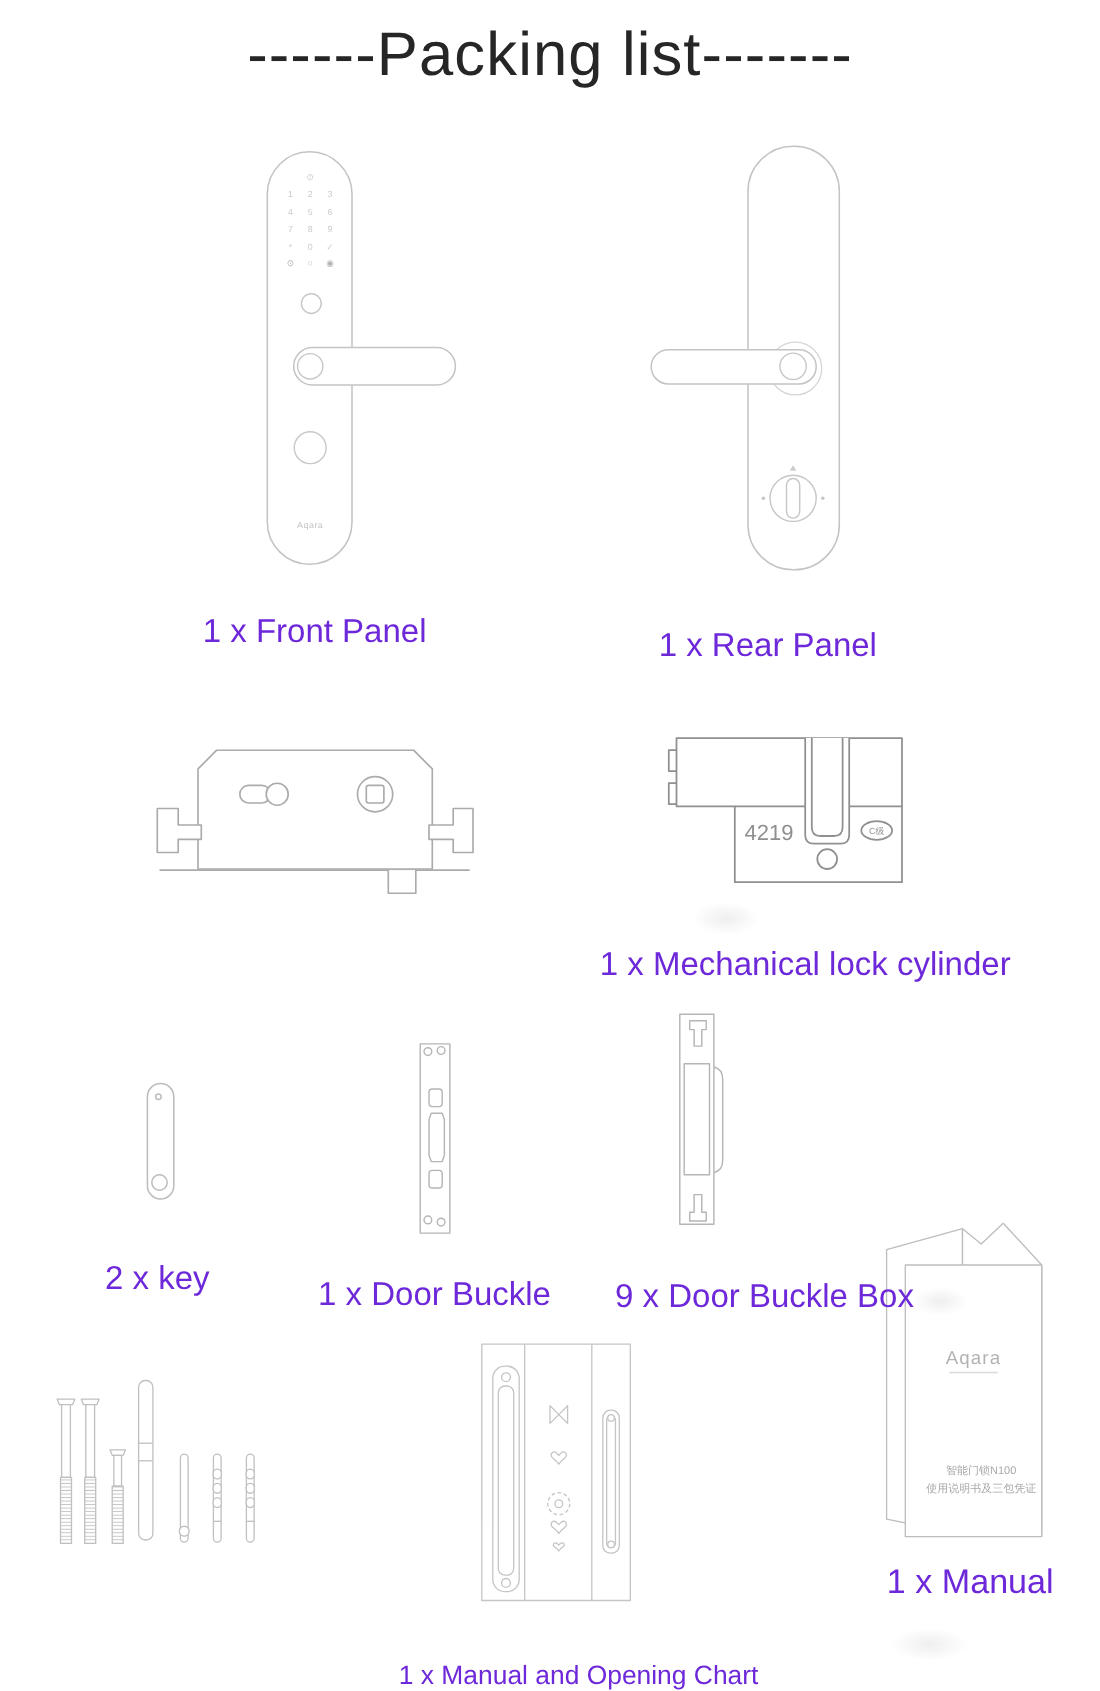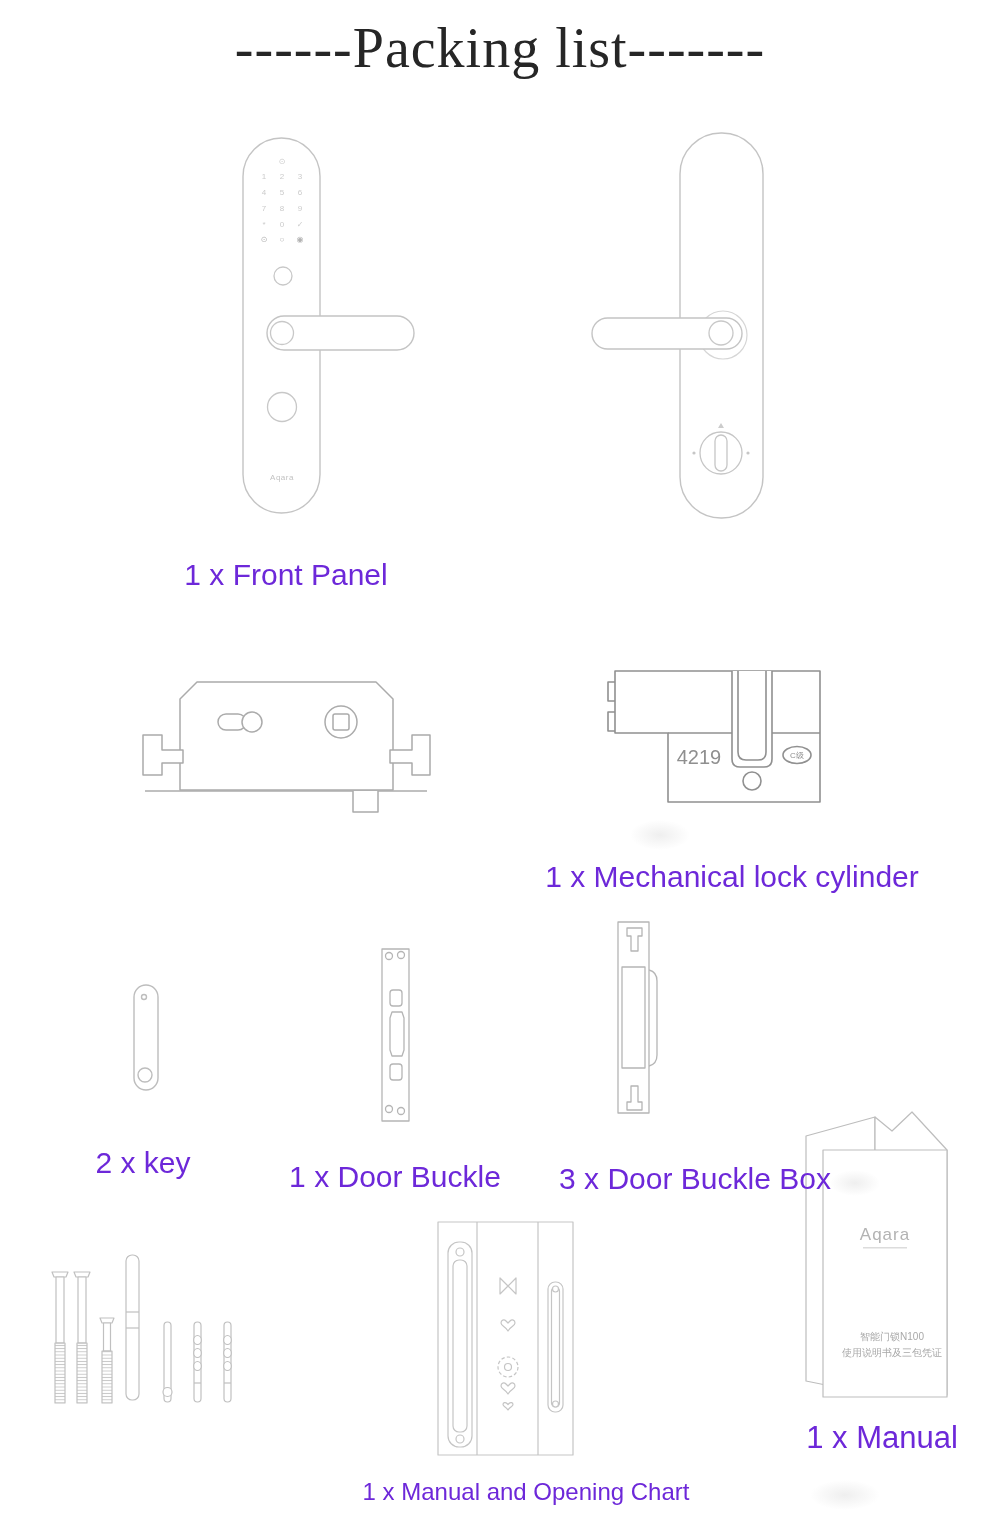--- a/index.html
+++ b/index.html
@@ -1,22 +1,22 @@
 <!DOCTYPE html>
 <html><head>
 <meta charset="utf-8">
 <style>
   html,body{margin:0;padding:0;background:#ffffff;}
   #page{position:relative;width:1000px;height:1537px;background:#ffffff;overflow:hidden;
         font-family:"Liberation Sans", sans-serif;}
   .title{position:absolute;left:50%;top:16px;transform:translateX(-50%);
-         font-size:56px;color:#262626;white-space:nowrap;letter-spacing:1px;font-family:Liberation Serif, serif;}
+         font-size:56px;color:#262626;white-space:nowrap;letter-spacing:1px;}
   .label{position:absolute;transform:translateX(-50%);white-space:nowrap;
          font-size:30px;color:#6d28d9;}
-  .label.small{font-size:24px;}
+  .label.small{font-size:24px;margin-top:32px;}
   .label.big{font-size:31px;}
   svg{position:absolute;overflow:visible;}
   svg *{vector-effect:non-scaling-stroke;}
   .keypad{position:absolute;left:254px;top:158px;width:56px;color:#cbcbcb;
           display:flex;flex-direction:column;align-items:center;row-gap:7px;
           font-size:8px;line-height:8px;}
   .kp-top{text-align:center;}
   .kp-grid{display:grid;grid-template-columns:repeat(3,18px);row-gap:8px;justify-items:center;}
   .kp-bottom{display:grid;grid-template-columns:repeat(3,18px);justify-items:center;color:#b3b3b3;}
   .smudge{position:absolute;border-radius:50%;
@@ -223,20 +223,21 @@
         <circle cx="125.5" cy="189" r="3"></circle>
       </g>
     </g>
   </svg>
 
   <div class="smudge" style="left:630px;top:820px;width:60px;height:30px;"></div>
   <div class="smudge" style="left:830px;top:1170px;width:50px;height:26px;"></div>
   <div class="smudge" style="left:810px;top:1480px;width:70px;height:30px;"></div>
 
   <div class="label" style="left:286px;top:558px">1 x Front Panel</div>
+  <div class="label" style="left:698px;top:570px">1 x Rear Panel</div>
   <div class="label" style="left:732px;top:860px">1 x Mechanical lock cylinder</div>
   <div class="label" style="left:143px;top:1146px">2 x key</div>
   <div class="label" style="left:395px;top:1160px">1 x Door Buckle</div>
-  <div class="label" style="left:695px;top:1162px">3 x Door Buckle Box</div>
+  <div class="label" style="left:695px;top:1162px">9 x Door Buckle Box</div>
   <div class="label small" style="left:526px;top:1478px">1 x Manual and Opening Chart</div>
   <div class="label big" style="left:882px;top:1420px">1 x Manual</div>
 
 </div>
 
 </body></html>

